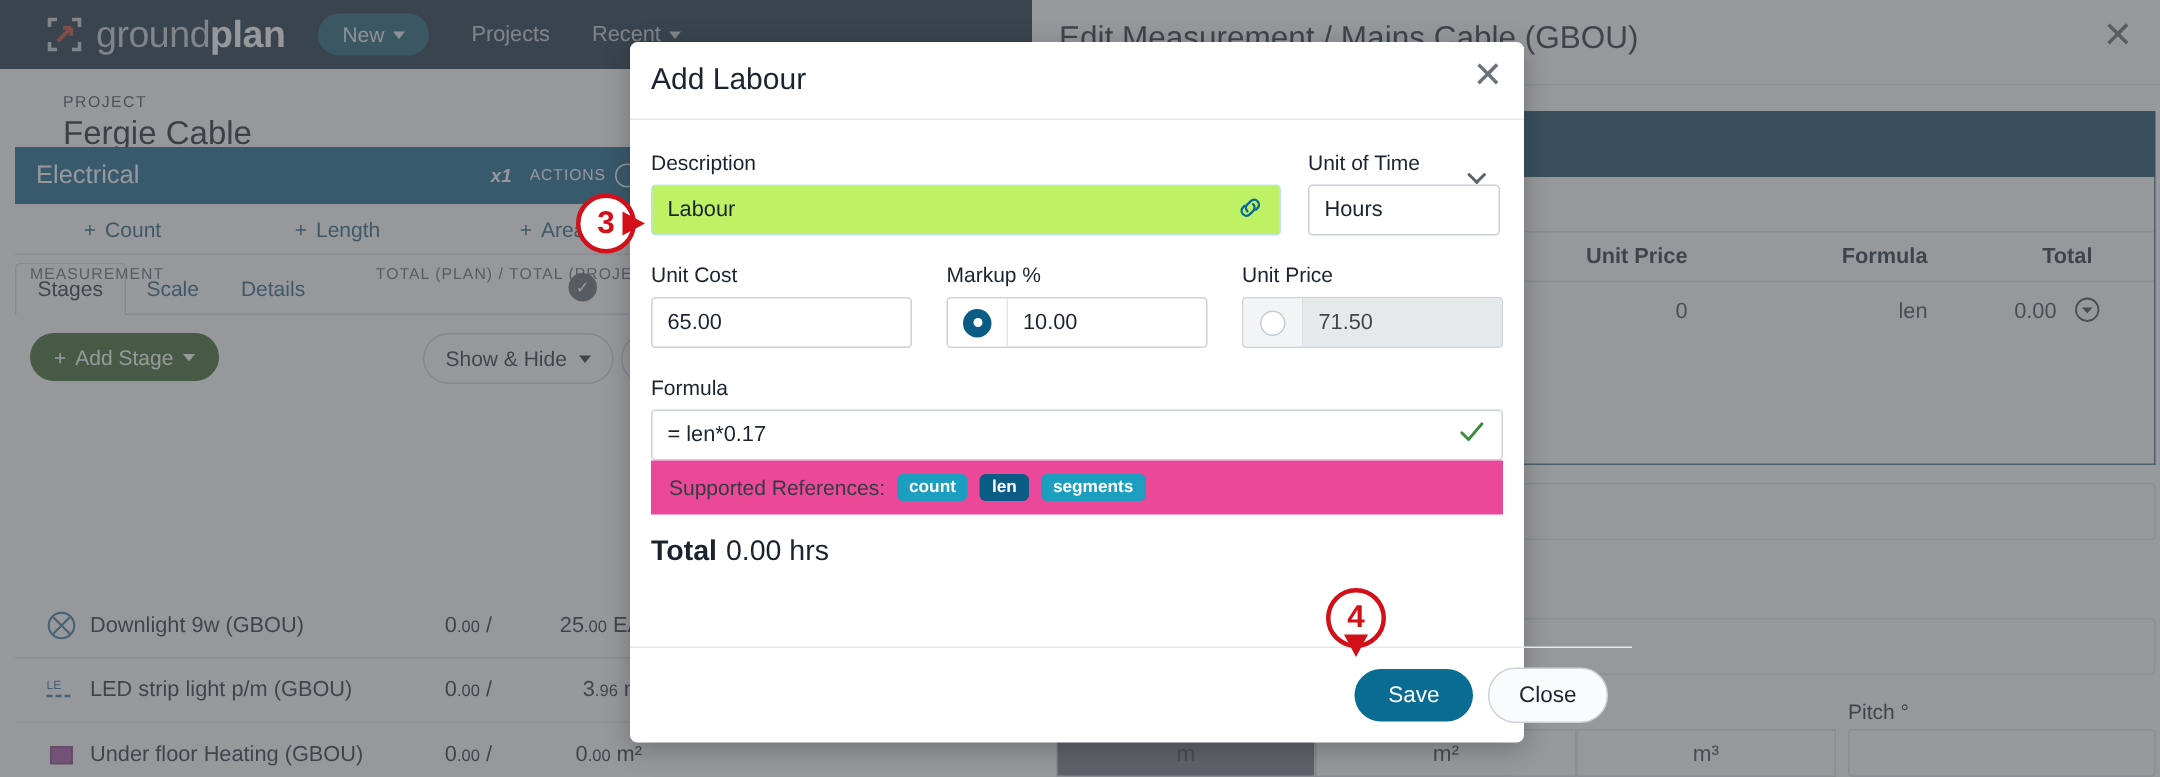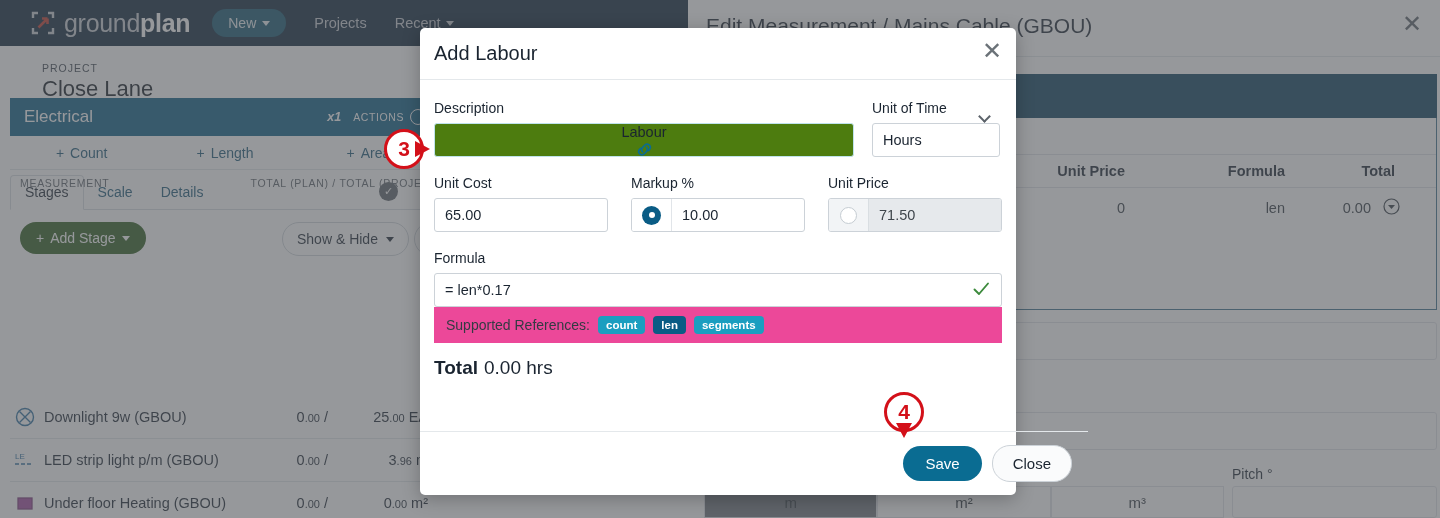--- a/index.html
+++ b/index.html
@@ -57,21 +57,21 @@
   .stagebar .dd { width:16px; height:16px; border:1.5px solid #fff; border-radius:50%; }
 
   .addrow { position:absolute; top:136px; left:10px; width:430px; height:34px; display:flex; border-bottom:1px solid #e2e6ea;}
   .addrow div { flex:1; display:flex; align-items:center; justify-content:center; gap:6px; font-size:14px; color:#1b5878; cursor:pointer;}
 
   .colhead { position:absolute; top:170px; left:10px; width:430px; height:26px; font-size:10.5px; letter-spacing:0.7px; color:#5b6269; display:flex; align-items:center;}
   .colhead .c1 { width:180px; padding-left:10px;}
   .colhead .c2 { flex:1; text-align:right; padding-right:10px;}
 
   .mrow { position:absolute; left:10px; width:430px; height:43px; border-bottom:1px solid #e2e6ea; display:flex; align-items:center; }
-  .mrow .ic { width:30px; display:flex; justify-content:center; align-items:center; margin-left:0;}
+  .mrow .ic { width:30px; display:flex; justify-content:center; align-items:center; margin-left:16px;}
   .mrow .nm { font-size:14.5px; color:#1a2430; margin-left:4px; flex:1;}
   .mrow .v { font-size:14.5px; color:#1a2430; margin-right:12px; white-space:nowrap;}
   .mrow .v small { font-size:11px; }
   .vleft { width:72px; text-align:right; }
 
   .rightpanel { position:absolute; top:0; left:688px; width:752px; height:518px; background:#ffffff; }
   .rp-title { position:absolute; top:14px; left:18px; font-size:21px; color:#1a2430; }
   .rp-x { position:absolute; top:12px; right:18px; font-size:24px; color:#5b6269; cursor:pointer; line-height:1;}
   .rp-sep { position:absolute; top:56px; left:0; width:752px; height:1px; background:#e2e6ea;}
   .rp-band { position:absolute; top:74px; left:16px; width:733px; height:44px; background:#0b3f5c; }
@@ -99,21 +99,21 @@
   .m-x { position:absolute; right:14px; top:11px; font-size:24px; color:#6b7278; cursor:pointer; line-height:1;}
   .m-body { position:relative; padding: 20px 14px 0 14px; }
 
   .lbl { font-size:14px; color:#1a2430; margin-bottom:7px; }
   .row { display:flex; }
   .fld {
     height:34px; border:1px solid #ccd2d8; border-radius:3px;
     display:flex; align-items:center; padding:0 10px; font-size:14.5px; color:#1a2430;
     background:#fff;
   }
-  .fld.hl { background:#4d7c0f; border-color:#bfe3ec;flex-direction:column; }
+  .fld.hl { background:#bef264; border-color:#bfe3ec; }
 
   .sel-wrap { position:relative; }
   .sel-caret { position:absolute; right:11px; top:12px; width:9px; height:9px; border-right:2px solid #5b6269; border-bottom:2px solid #5b6269; transform:rotate(45deg); }
 
   .radio { width:17px; height:17px; border-radius:50%; border:1px solid #c5ccd2; background:#fff; display:flex; align-items:center; justify-content:center; flex:none;}
   .radio.on { border:none; background:#0a5c85; box-shadow:0 0 0 1px #0a5c85;}
   .radio.on i { width:6px; height:6px; border-radius:50%; background:#fff; display:block;}
 
   .grpfld { display:flex; height:34px; border:1px solid #ccd2d8; border-radius:3px; overflow:hidden; background:#fff;}
   .grpfld .rpad { width:40px; display:flex; align-items:center; justify-content:center; background:#fff; border-right:1px solid #e1e5e9;}
@@ -162,21 +162,21 @@
           <span>Projects</span>
         </div>
       <div class="navlink">
           <span>Recent</span>
           <span class="caret-d"></span>
         </div>
     </div>
 
     <div class="projhead">
       <div class="proj-kicker">PROJECT</div>
-      <div class="proj-title">Close Lane</div>
+      <div class="proj-title">Fergie Cable</div>
     </div>
 
     <div class="tabrow">
       <span>Project</span>
       <span>Plans</span>
       <span>Worksheet</span>
       <span>Quantities</span>
     </div>
 
     <div class="panel">

